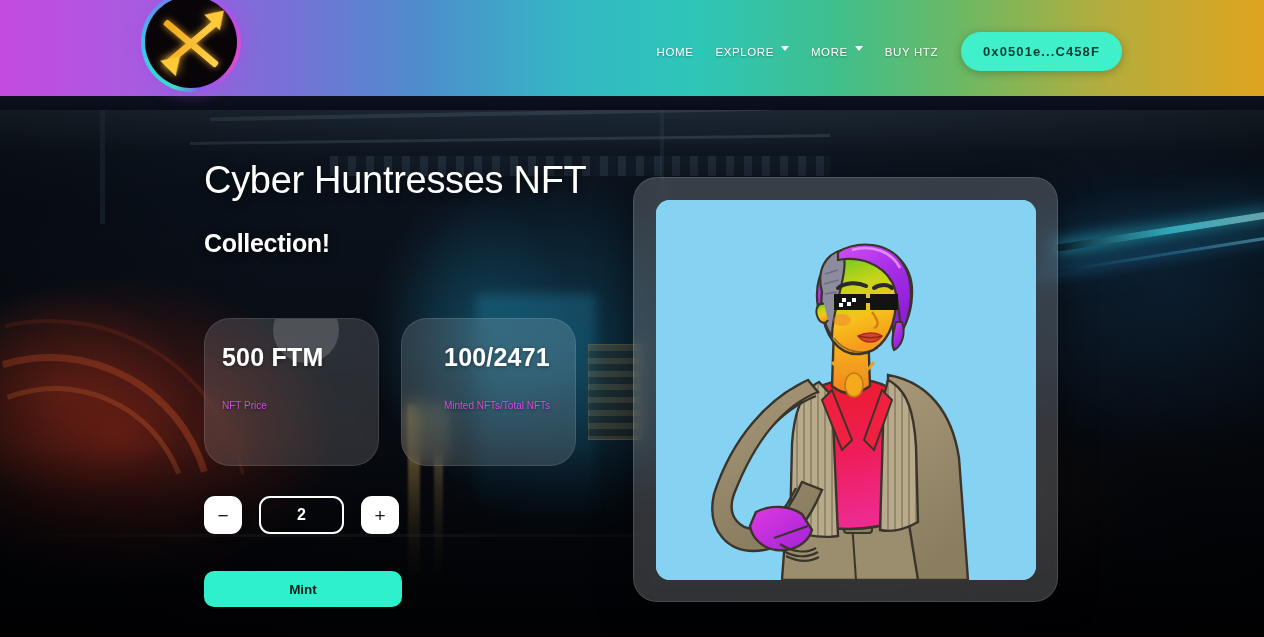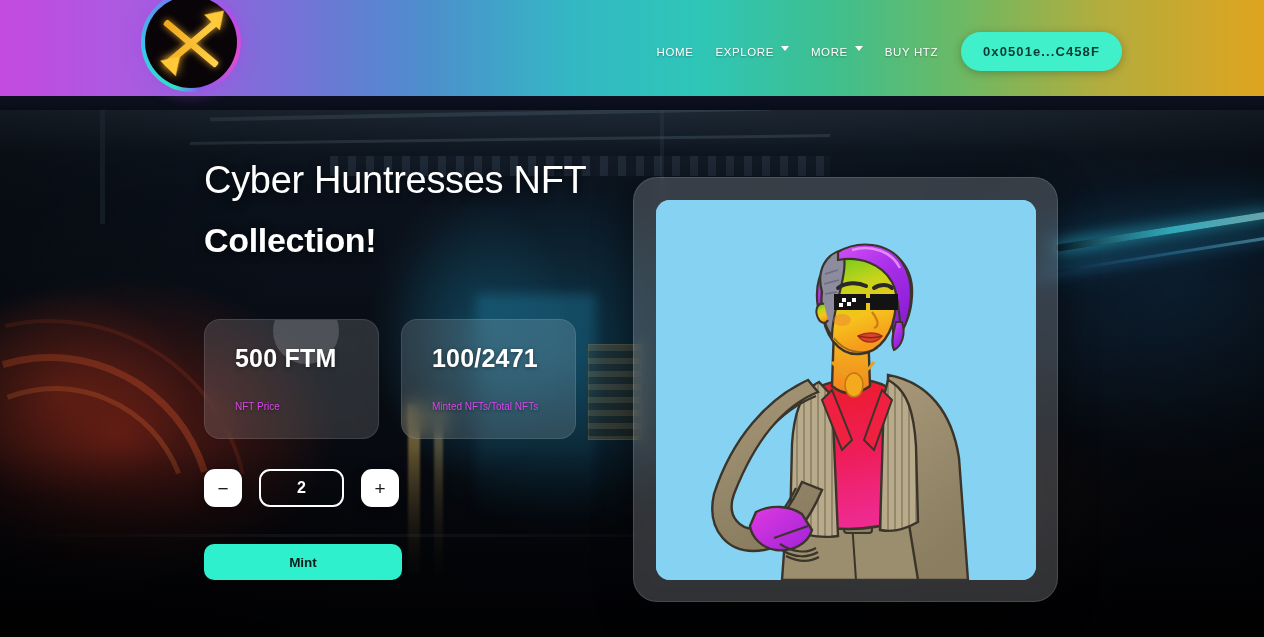--- a/index.html
+++ b/index.html
@@ -169,37 +169,37 @@
   }
 
   
   .content { position: absolute; left: 204px; top: 104px; z-index: 3; }
   .title-1 {
     font-size: 38px; font-weight: normal; color: #ffffff;
     line-height: 1.0; margin-top: 57px; letter-spacing: -0.3px;
     text-shadow: 0 2px 10px rgba(0,0,0,0.65);
   }
   .title-2 {
-    font-size: 34px; font-weight: bold; color: #ffffff;
-    line-height: 1.0; margin-top: 24px; letter-spacing: -0.3px;
+    font-size: 25px; font-weight: bold; color: #ffffff;
+    line-height: 1.0; margin-top: 32px; letter-spacing: -0.3px;
     text-shadow: 0 2px 10px rgba(0,0,0,0.65);
   }
 
   .stats { display: flex; gap: 22px; margin-top: 62px; }
   .stat-card {
-    width: 175px; height: 120px;
-    border-radius: 16px;
+    width: 175px; height: 148px;
+    border-radius: 26px;
     background: rgba(255,255,255,0.14);
     backdrop-filter: blur(9px);
     -webkit-backdrop-filter: blur(9px);
     border: 1px solid rgba(255,255,255,0.10);
-    padding: 24px 0 0 30px;
+    padding: 24px 0 0 17px;
     position: relative; overflow: hidden;
   }
-  .stat-card.wide { width: 175px; }
+  .stat-card.wide { width: 175px; text-align: center; }
   .stat-value {
     font-size: 25px; font-weight: bold; color: #ffffff;
     letter-spacing: 0.2px; text-shadow: 0 1px 4px rgba(0,0,0,0.4);
   }
   .stat-label {
     font-size: 10px; color: #d946ef; margin-top: 28px;
     text-shadow: 0 1px 3px rgba(0,0,0,0.5);
   }
   .glass-orb {
     position: absolute; left: 68px; top: -22px; width: 66px; height: 66px;

